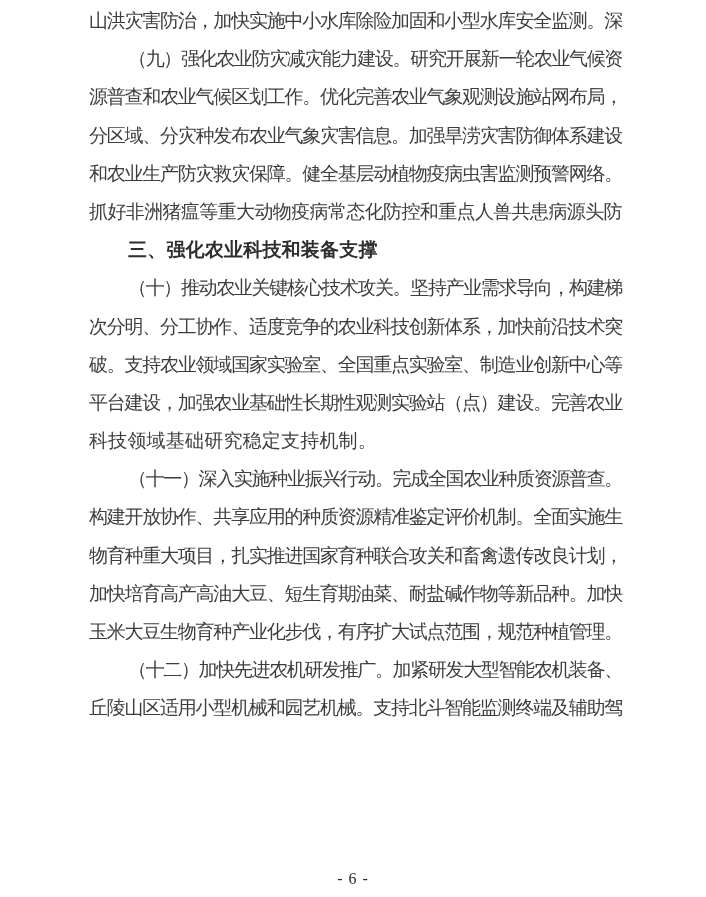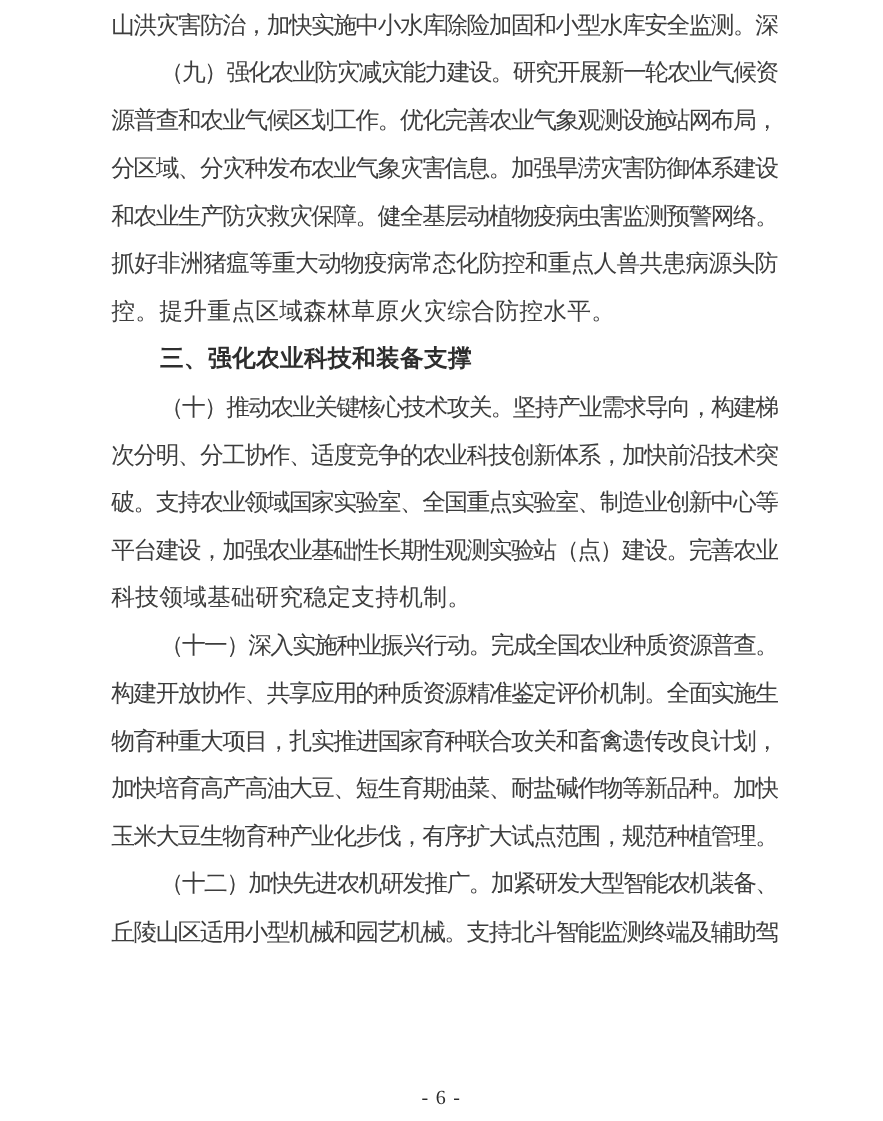--- a/index.html
+++ b/index.html
@@ -253,21 +253,20 @@
         <span>点</span>
         <span>人</span>
         <span>兽</span>
         <span>共</span>
         <span>患</span>
         <span>病</span>
         <span>源</span>
         <span>头</span>
         <span>防</span>
       </div>
-      <div class="line">控。提升重点区域森林草原火灾综合防控水平。</div>
       <div class="line indent heading">三、强化农业科技和装备支撑</div>
       <div class="line fill indent">
         <span>（</span>
         <span>十</span>
         <span>）</span>
         <span>推</span>
         <span>动</span>
         <span>农</span>
         <span>业</span>
         <span>关</span>

